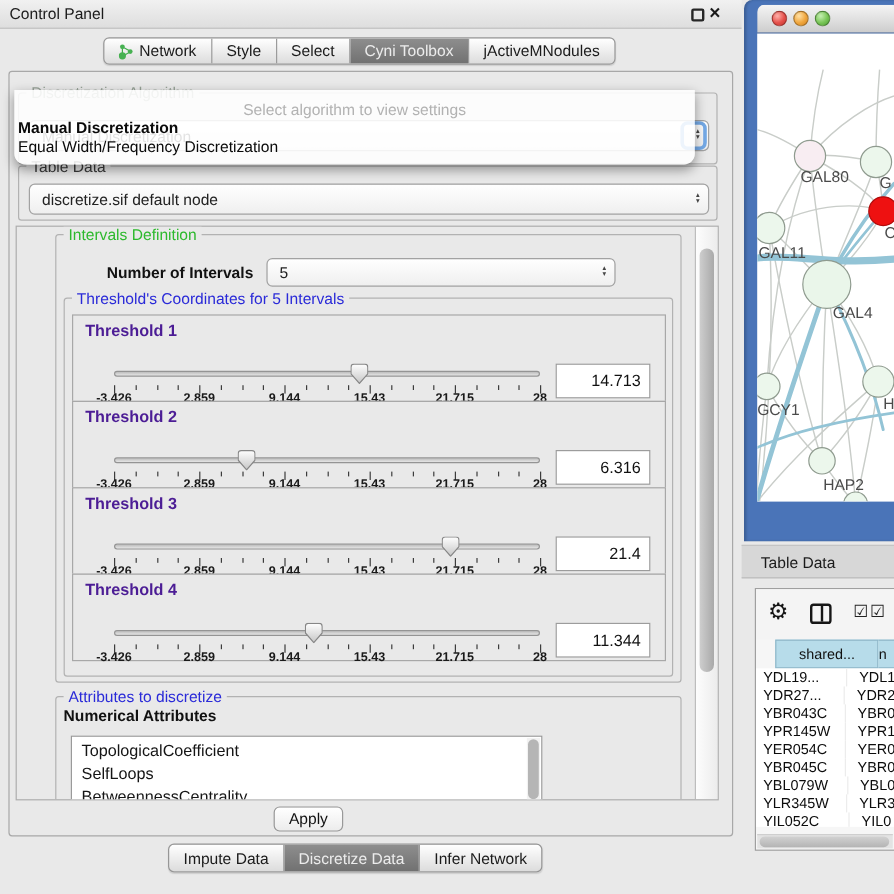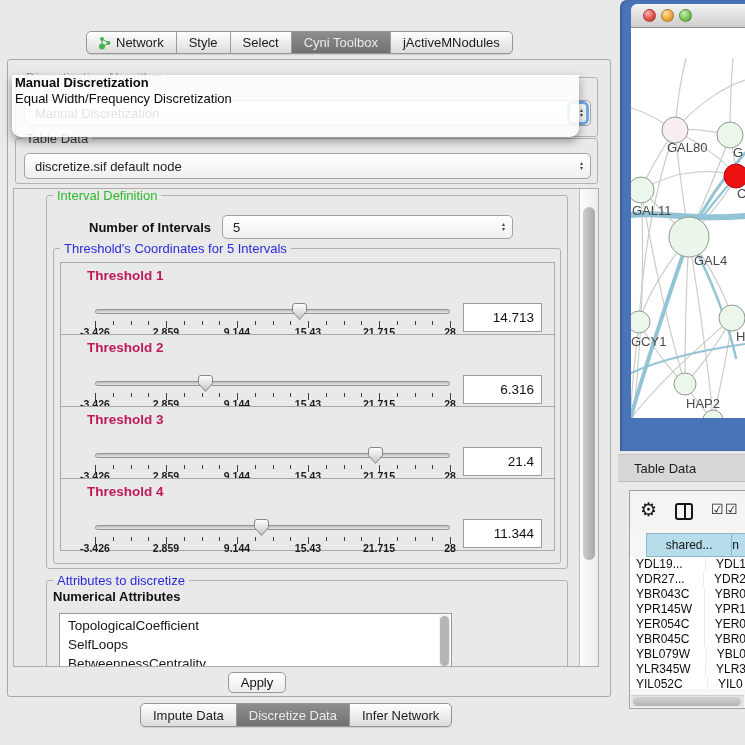--- a/index.html
+++ b/index.html
@@ -65,21 +65,21 @@
     background:linear-gradient(to right,#fdfdfd,#ececec);border-left:1px solid #bdbdbd;}
   .vthumb.main{position:absolute;left:3px;top:18px;width:12px;height:353px;border-radius:6px;
     background:linear-gradient(to right,#cecece,#a9a9a9);}
 
   .interval-group{left:32px;top:6px;width:522px;height:374px;}
   .numlabel{position:absolute;left:42px;top:24px;font-size:13px;font-weight:bold;color:#111;}
   .num-combo{left:175px;top:19px;width:291px;height:24px;}
   .thr-group{left:6px;top:52px;width:508px;height:316px;}
 
   .threshold-row{position:absolute;left:6px;width:495px;height:73px;border:1px solid #a8a8a8;background:#e9e9e9;}
-  .trlabel{position:absolute;left:26px;top:5px;font-size:13.5px;font-weight:bold;color:#be185d;}
+  .trlabel{position:absolute;left:10px;top:5px;font-size:13.5px;font-weight:bold;color:#4c1d95;}
   .track{position:absolute;left:34px;top:46px;width:355px;height:5px;border:1px solid #949494;border-radius:3px;
     background:linear-gradient(#bdbdbd,#e6e6e6);}
   .thumb{position:absolute;top:40px;}
   .ticks{position:absolute;left:0;top:58px;width:100%;height:8px;}
   .tick{position:absolute;top:0;width:1px;background:#3c3c3c;}
   .tick.major{height:7px;}
   .tick.minor{height:4px;}
   .tick-label{position:absolute;top:63px;width:56px;text-align:center;font-size:10.5px;font-weight:bold;color:#1a1a1a;}
   .tval{position:absolute;right:12px;top:40px;width:79px;height:29px;background:#fff;border:1px solid #9c9c9c;
     font-size:13.5px;color:#111;text-align:right;line-height:27px;padding-right:7px;}
@@ -134,20 +134,25 @@
   .hthumb{position:absolute;left:2px;right:3px;top:1px;height:9px;border-radius:5px;
     background:linear-gradient(#d2d2d2,#b4b4b4);}
 </style>
 </head>
 <body>
 
 <div class="screen">
   <div class="right-bg"></div>
 
   <section class="control-panel">
+    <div class="cp-titlebar">
+      <span class="cp-title">Control Panel</span>
+      <span class="float-btn"></span>
+      <span class="close-btn">×</span>
+    </div>
 
     <div class="seg top-tabs">
       <div class="segitem">
         <svg class="neticon" width="12" height="14" viewBox="0 0 12 14">
           <line x1="3" y1="4" x2="3" y2="9" stroke="#3fae49" stroke-width="1"></line>
           <line x1="4.5" y1="10" x2="9" y2="7.5" stroke="#3fae49" stroke-width="1"></line>
           <line x1="4" y1="3.5" x2="8.5" y2="6" stroke="#3fae49" stroke-width="1"></line>
           <circle cx="3" cy="3" r="2" fill="#47b152"></circle>
           <circle cx="3" cy="10.5" r="3" fill="#47b152"></circle>
           <circle cx="9.5" cy="7" r="2" fill="#47b152"></circle>
@@ -176,39 +181,40 @@
           <span class="combo-text">Manual Discretization</span>
           <span class="stepper">
               <span>▴</span>
               <span>▾</span>
             </span>
           <span class="focus-ring"></span>
         </div>
       </div>
 
       <div class="popup">
+        <div class="pp-placeholder">Select algorithm to view settings</div>
         <div class="pp-item bold">Manual Discretization</div>
         <div class="pp-item">Equal Width/Frequency Discretization</div>
       </div>
 
       <div class="group td-group">
         <span class="gtitle">Table Data</span>
         <div class="combo td-combo">
           <span class="combo-text">discretize.sif default node</span>
           <span class="stepper">
               <span>▴</span>
               <span>▾</span>
             </span>
         </div>
       </div>
 
       <div class="scrollarea">
 
         <div class="group interval-group">
-          <span class="gtitle green">Interval Definition</span>
+          <span class="gtitle green">Intervals Definition</span>
           <span class="numlabel">Number of Intervals</span>
           <div class="combo num-combo">
             <span class="combo-text">5</span>
             <span class="stepper">
                 <span>▴</span>
                 <span>▾</span>
               </span>
           </div>
 
           <div class="group thr-group">

